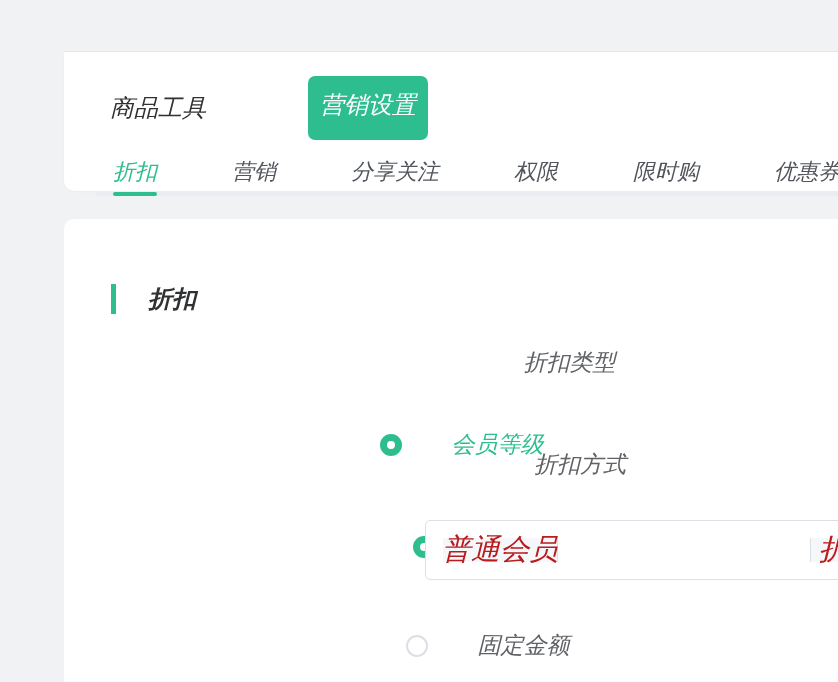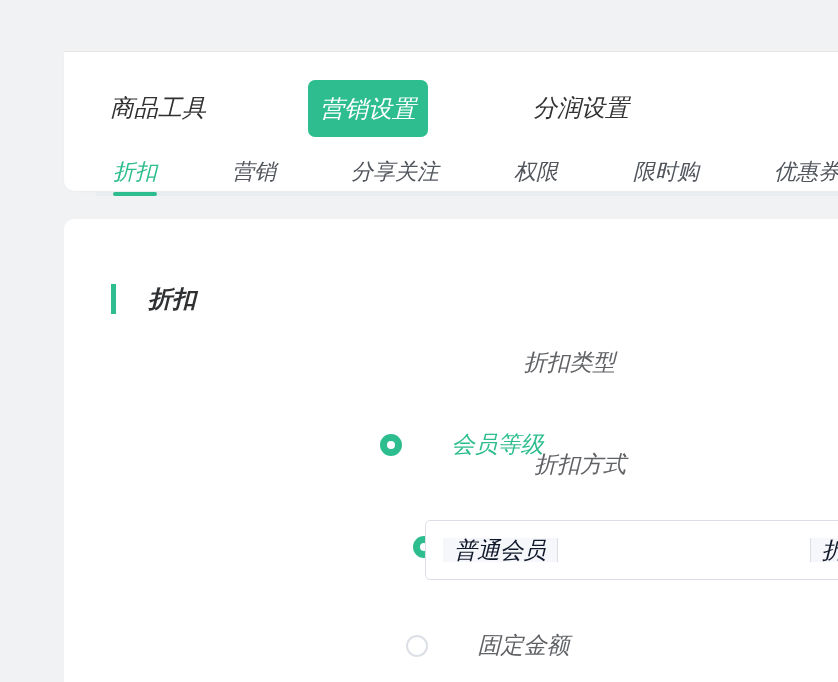--- a/index.html
+++ b/index.html
@@ -26,21 +26,21 @@
   }
   .top-tab {
     font-size:24px; color:#303133; cursor:pointer; white-space:nowrap;
   }
   .top-tab.t1 { margin-left:29px; }
   .top-tab.t3 { margin-left:88px; }
   .top-tab.pill {
     margin-left:85px;
     background:var(--accent);
     color:#ffffff;
-    height:57px; line-height:57px;
+    height:64px; line-height:57px;
     padding:0 12px;
     border-radius:7px;
   }
 
   .sub-row {
     position:absolute; left:15px; right:0; top:82px; height:45px;
     display:flex; align-items:center;
     border-bottom:4px solid #e9ecf0;
   }
   .sub-tab {
@@ -101,21 +101,21 @@
   .radio-label { margin-left:17px; font-size:23px; color:#606266; white-space:nowrap; }
   .radio-item.selected .radio-label { color:var(--accent); }
 
   .input-group {
     position:absolute; left:344px; top:284px; width:448px; height:60px;
     display:flex; align-items:stretch;
     border:1px solid #dcdfe6; border-radius:5px;
     background:#ffffff; overflow:hidden;
   }
   .input-prepend, .input-append {
-    background:#f5f7fa; color:#0f172a; font-size:23px;
+    background:#f5f7fa; color:#b91c1c; font-size:29px;
     display:flex; align-items:center; justify-content:center;
     white-space:nowrap;
   }
   .input-prepend { width:115px; border-right:1px solid #dcdfe6; }
   .input-append  { width:45px;  border-left:1px solid #dcdfe6; }
   .level-input {
     flex:1; border:none; outline:none;
     font-size:23px; color:#303133; padding:0 15px;
     font-family:inherit; background:#ffffff; min-width:0;
   }
@@ -127,21 +127,20 @@
   }
 </style>
 </head>
 <body>
 
 <div class="card-tabs">
 
   <div class="top-row">
     <div class="top-tab t1">商品工具</div>
     <div class="top-tab pill">营销设置</div>
-    <div class="top-tab t3">分润设置</div>
   </div>
 
   <div class="sub-row">
     <div class="sub-tab active">折扣</div>
     <div class="sub-tab">营销</div>
     <div class="sub-tab">分享关注</div>
     <div class="sub-tab">权限</div>
     <div class="sub-tab">限时购</div>
     <div class="sub-tab">优惠券</div>
   </div>

